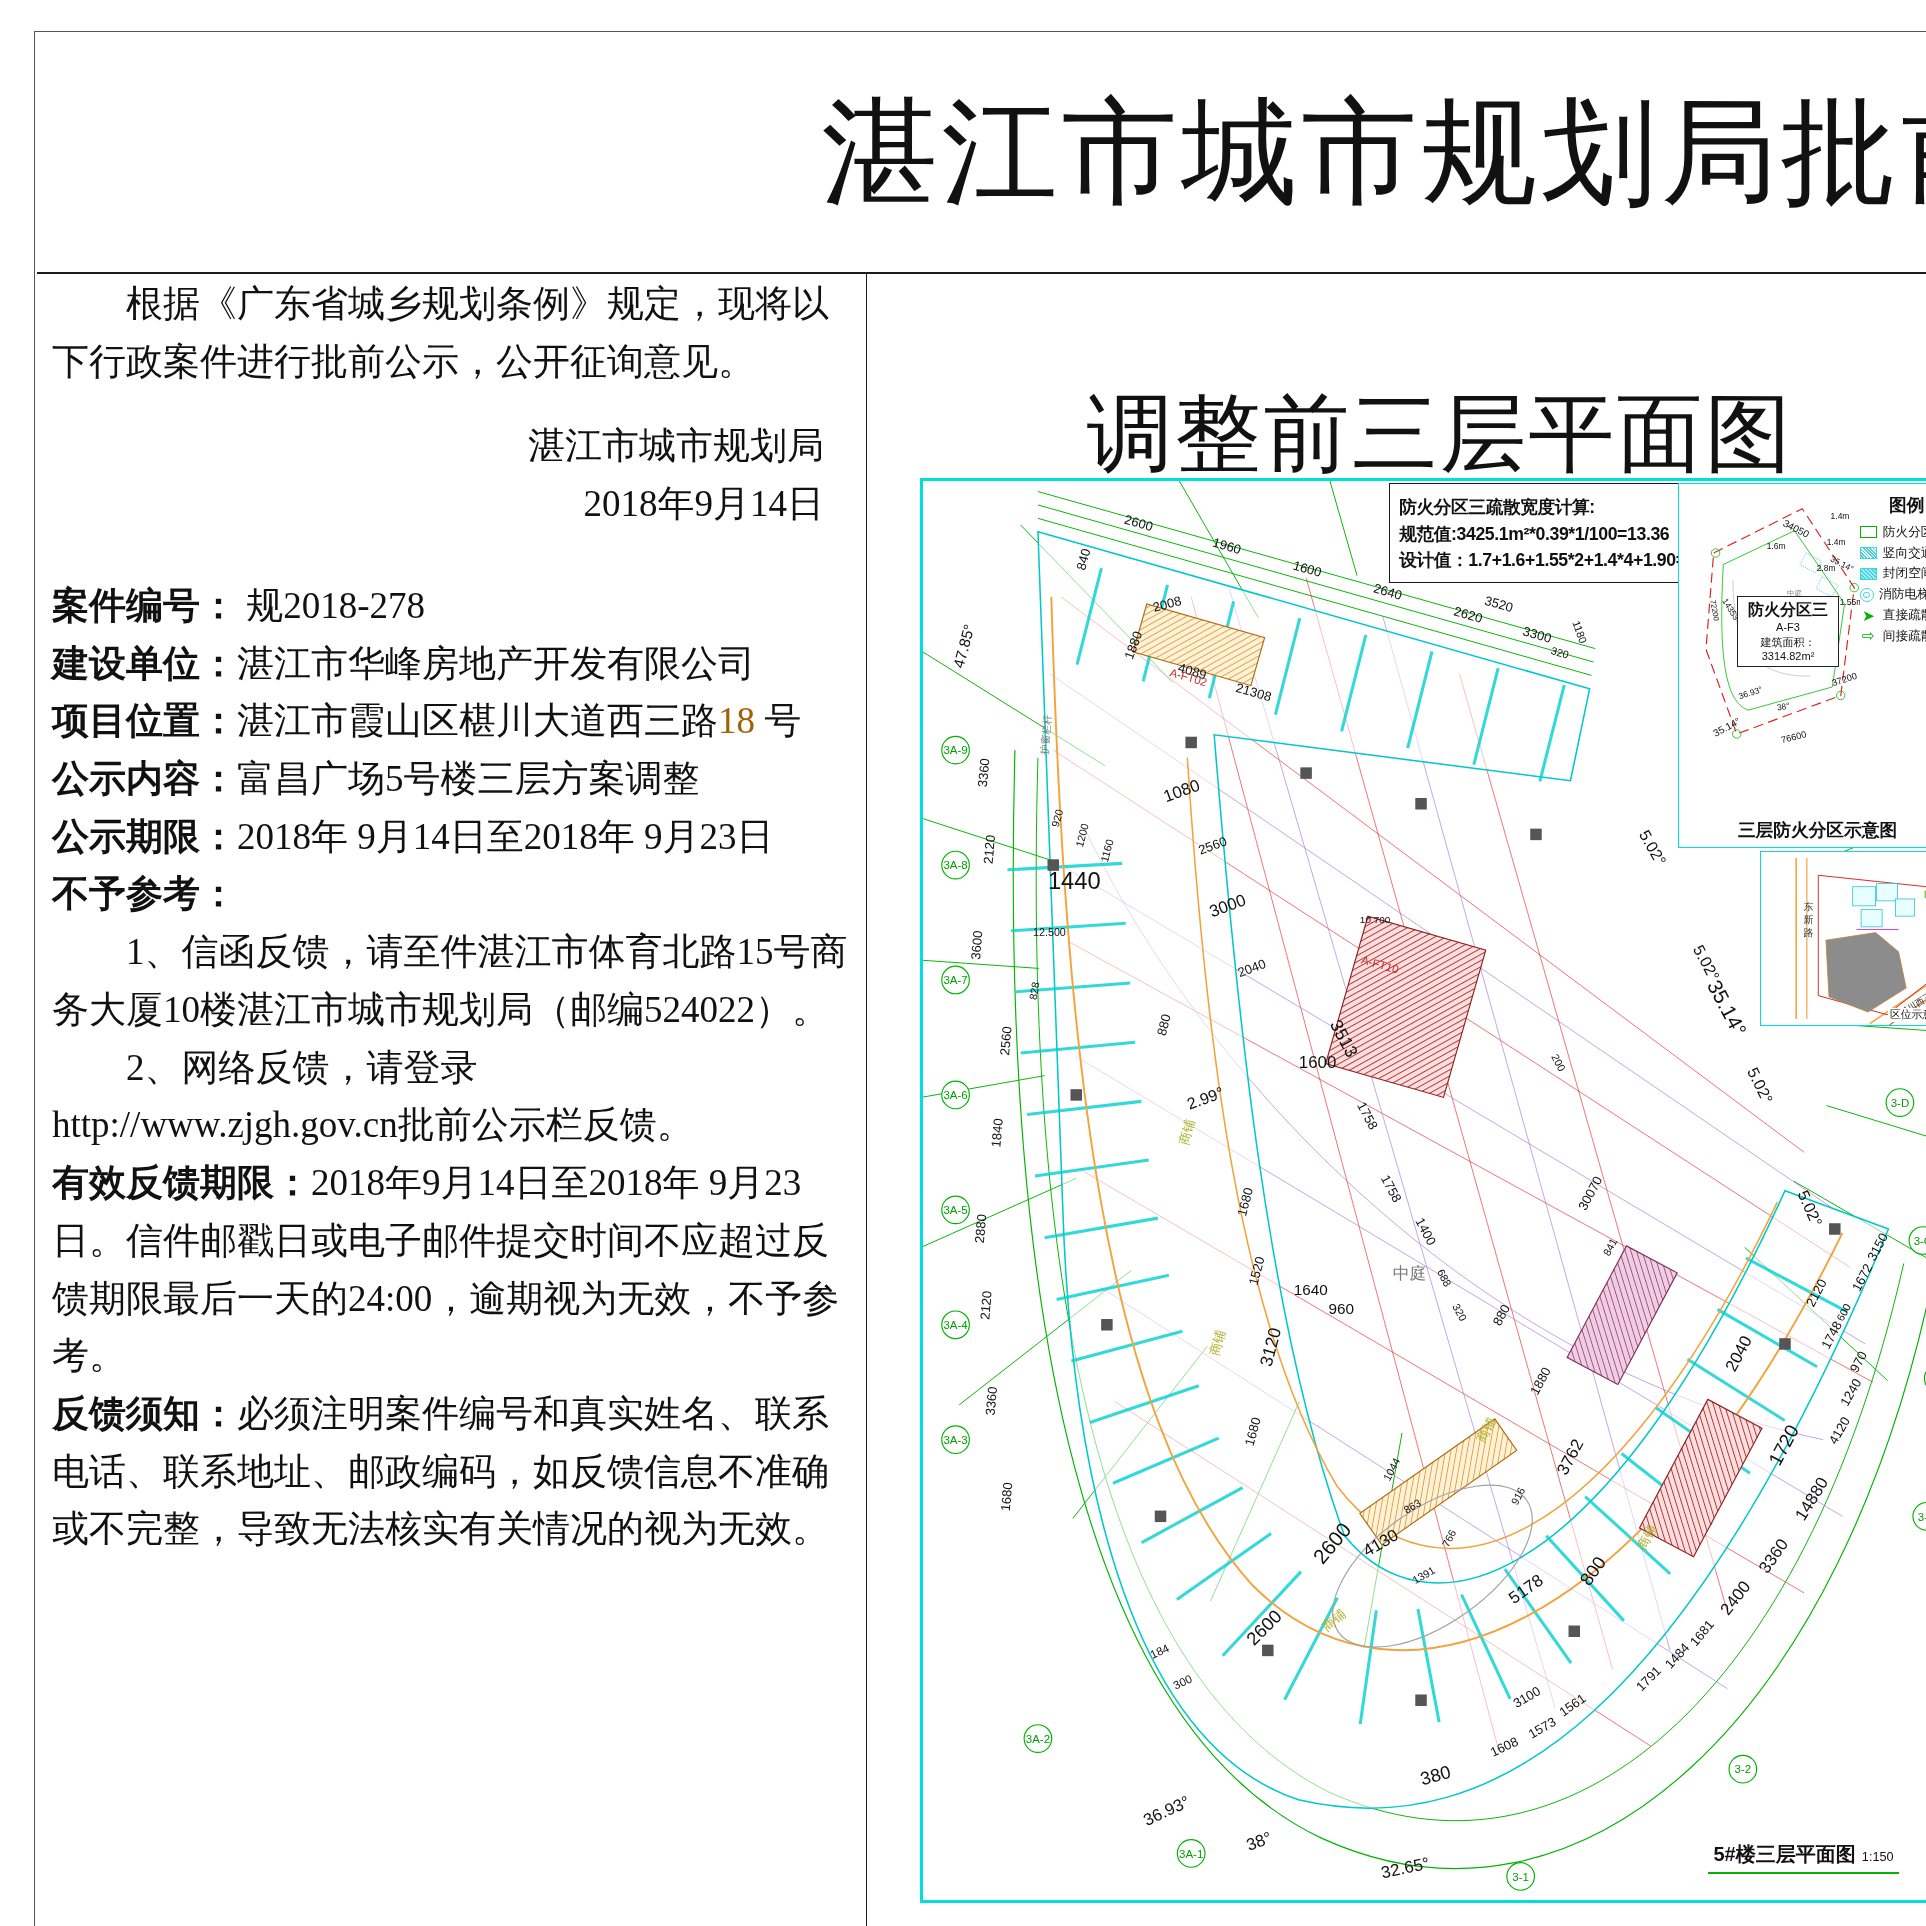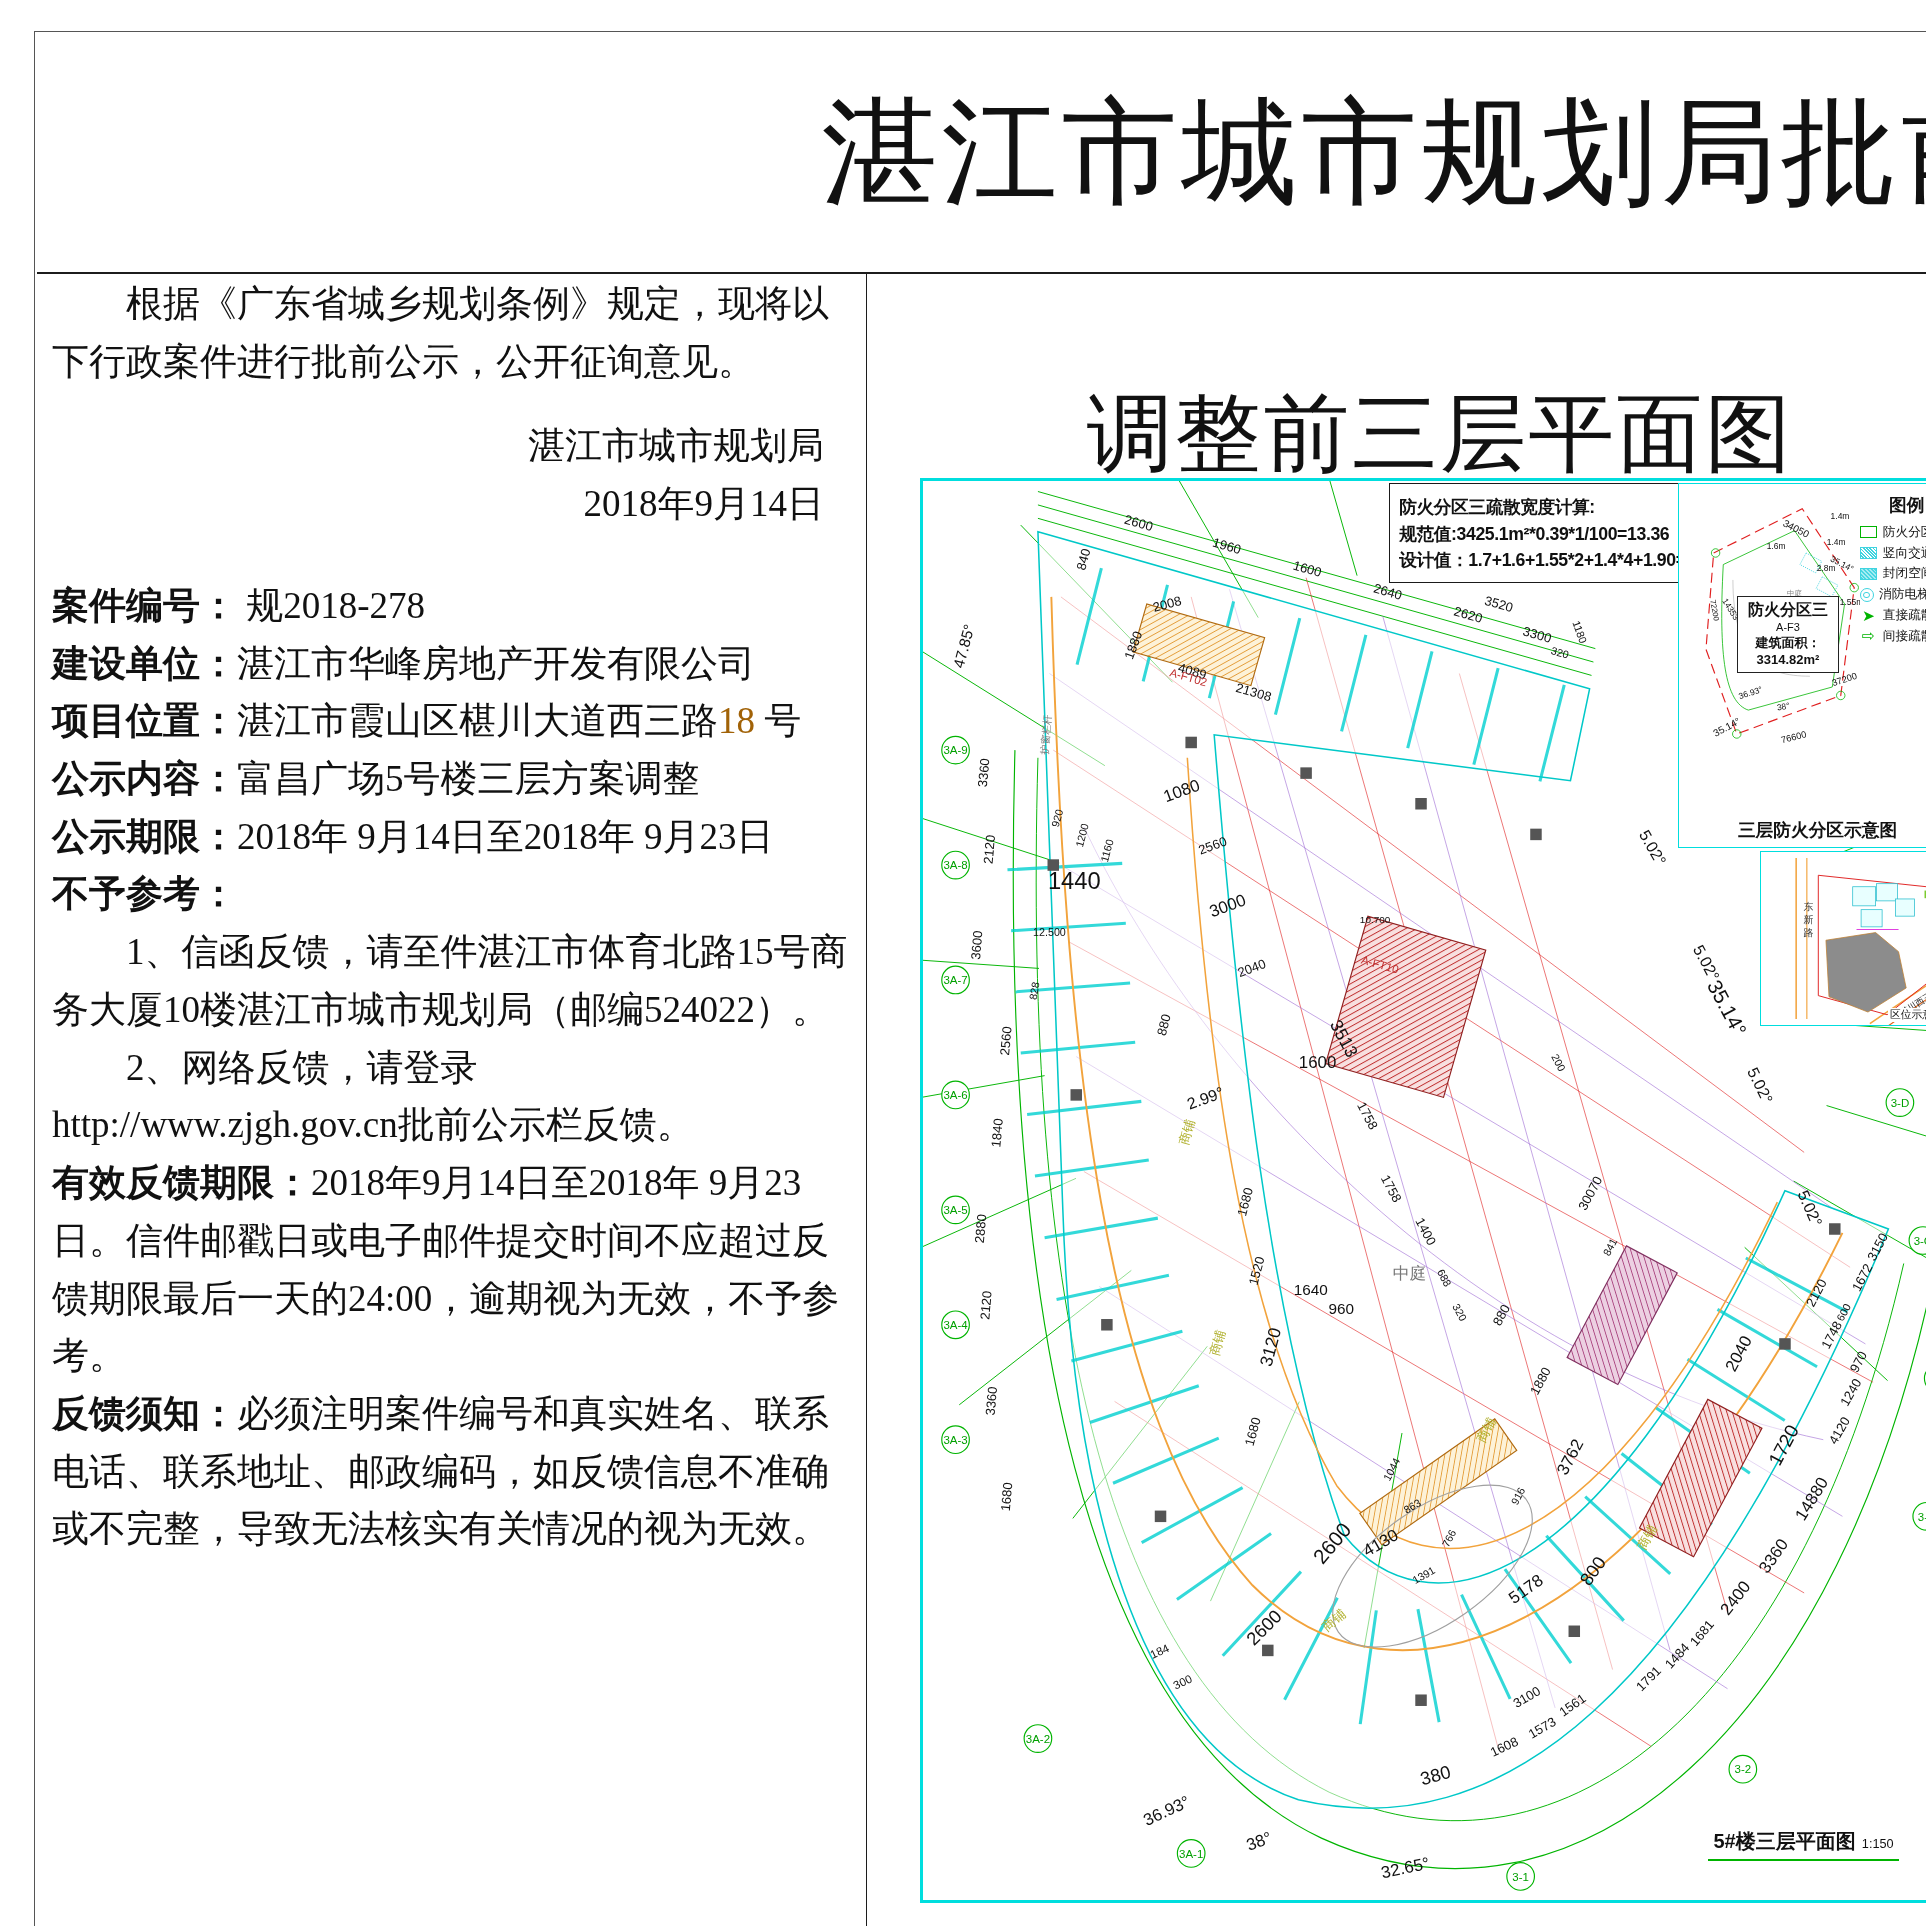--- a/index.html
+++ b/index.html
@@ -33,27 +33,27 @@
   .sw-outline{border:1.2px solid #00b400;}
   .sw-hatch{background:repeating-linear-gradient(45deg,#fff 0 1.2px,#3fd4e0 1.2px 2.3px);border:0.8px solid #3fd4e0;}
   .sw-solid{background:repeating-linear-gradient(45deg,#49d6e2 0 1.5px,#a5ecf2 1.5px 2.7px);border:0.8px solid #3fd4e0;}
   .sw-ring{width:14px!important;height:14px!important;border:1.9px solid #3fd4e0;border-radius:50%;position:relative;}
   .sw-ring::after{content:"";position:absolute;left:2.7px;top:2.7px;width:4.6px;height:4.6px;border:1.5px solid #3fd4e0;border-radius:50%;}
   .sw-arrow{border:none;color:#00b400;font-size:15.4px;line-height:12.3px;text-align:center;}
   .zone-box{position:absolute;left:58px;top:112px;width:97px;background:#fff;border:1.2px solid #222;text-align:center;font-family:"Liberation Sans","DejaVu Sans",sans-serif;padding:3.1px 1.5px;}
   .zone-box div{line-height:1.3;}
   .zb0{font-size:16px;font-weight:700;}
   .zb1{font-size:11px;}
-  .zb2{font-size:13px;font-weight:700;}
+  .zb2{font-size:11px;font-weight:400;}
   .inset-caption{position:absolute;left:0;bottom:4.6px;width:100%;text-align:center;font-size:17.7px;font-weight:700;font-family:"Liberation Sans","DejaVu Sans",sans-serif;}
   .site{position:absolute;left:837px;top:370px;width:198px;height:175px;border:1.5px solid #00dede;box-sizing:border-box;background:#fff;}
   .site-svg{position:absolute;left:0;top:0;width:100%;height:100%;}
   .site-caption{position:absolute;right:10.8px;bottom:3.1px;font-size:10.8px;font-family:"Liberation Sans","DejaVu Sans",sans-serif;background:#fff;padding:0 2.3px;}
   .plan-footer{position:absolute;background:#fff;border-bottom:2.7px double #00b400;padding:1.5px 5.4px 3.9px 5.4px;white-space:nowrap;font-family:"Liberation Sans","DejaVu Sans",sans-serif;}
-  #plan0 .plan-footer{right:58px;bottom:39px;}
+  #plan0 .plan-footer{right:58px;bottom:26px;}
   .pf-label{font-size:20px;font-weight:700;}
   .pf-scale{font-size:12.7px;margin-left:6.2px;}
 </style>
 </head>
 <body>
 
 <div class="page-border"></div>
 
 <h1 class="doc-title">湛江市城市规划局批前公示</h1>
 <div class="header-rule"></div>

